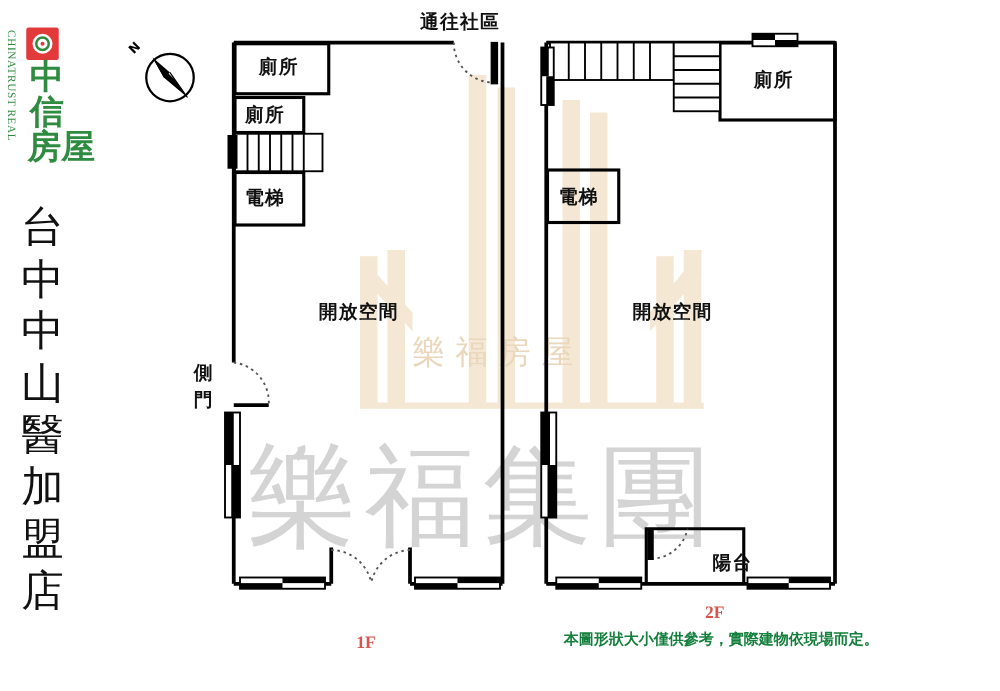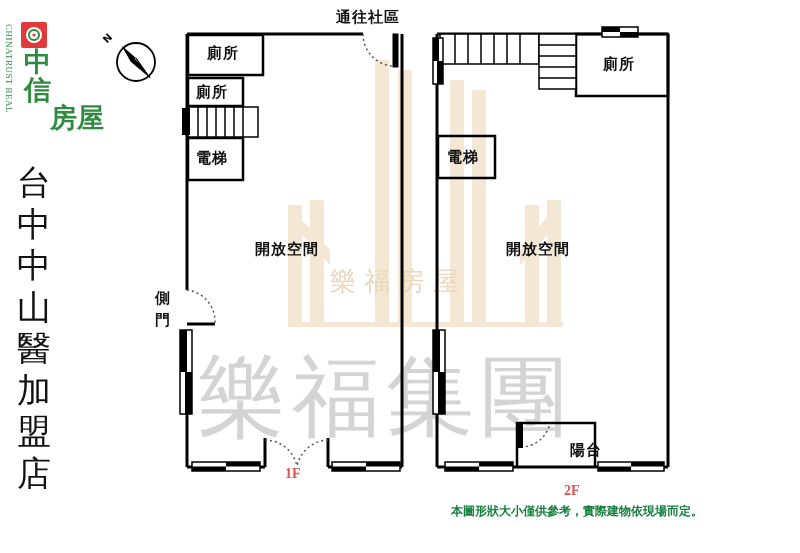--- a/index.html
+++ b/index.html
@@ -163,21 +163,21 @@
     <svg width="26" height="26" style="position:absolute;left:0;top:0;">
       <circle cx="13" cy="13" r="8" fill="#fff"></circle>
       <circle cx="13" cy="13" r="5" fill="none" stroke="#2e8b3f" stroke-width="2"></circle>
       <circle cx="13" cy="13" r="1.6" fill="#e23a3a"></circle>
     </svg>
   </div>
   <div class="abs logo-en">CHINATRUST REAL ESTATE CO.</div>
   <div class="abs logo-cn" style="left:24px; top:48px;">
     <div style="font-size:27px; line-height:27px;">中</div>
     <div style="font-size:27px; line-height:27px; margin-top:1px;">信</div>
-    <div style="position:absolute; left:-2px; top:56px; width:60px; font-size:27px; line-height:27px; white-space:nowrap;margin-left:28px;">房屋</div>
+    <div style="position:absolute; left:-2px; top:56px; width:60px; font-size:27px; line-height:27px; white-space:nowrap;">房屋</div>
   </div>
 </div>
 
 <div class="abs vtitle">
   <div>台</div>
   <div>中</div>
   <div>中</div>
   <div>山</div>
   <div>醫</div>
   <div>加</div>
@@ -187,21 +187,21 @@
 
 <div class="abs room" style="left:336px; top:8px;">通往社區</div>
 <div class="abs room" style="left:207px; top:44px;">廁所</div>
 <div class="abs room" style="left:196px; top:83px;">廁所</div>
 <div class="abs room" style="left:196px; top:149px;">電梯</div>
 <div class="abs room" style="left:255px; top:240px;">開放空間</div>
 <div class="abs room" style="left:155px; top:287px; line-height:22px;">
   <div>側</div>
   <div>門</div>
 </div>
-<div class="abs floor" style="left:285px; top:466px;">1F</div>
+<div class="abs floor" style="left:285px; top:507px;">1F</div>
 
 <div class="abs room" style="left:603px; top:55px;">廁所</div>
 <div class="abs room" style="left:447px; top:148px;">電梯</div>
 <div class="abs room" style="left:506px; top:240px;">開放空間</div>
 <div class="abs room" style="left:540px; top:441px;padding-left:30px;">陽台</div>
 <div class="abs floor" style="left:564px; top:483px;">2F</div>
 
 <div class="abs note" style="left:451px; top:503px;">本圖形狀大小僅供參考，實際建物依現場而定。</div>
 
 </body></html>

